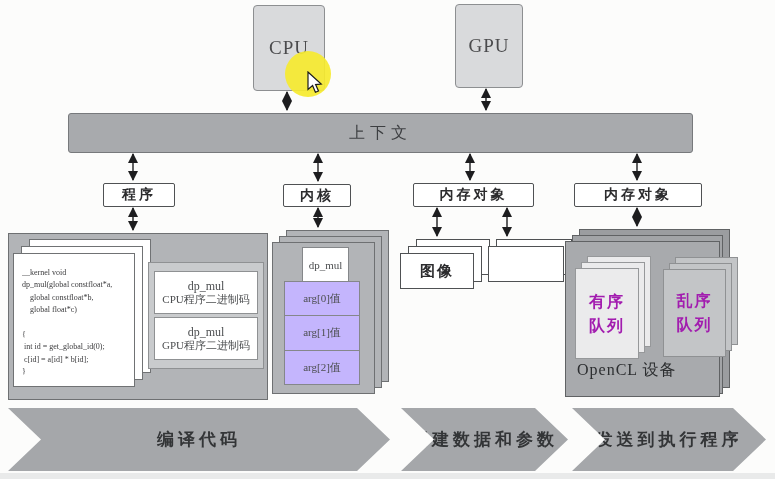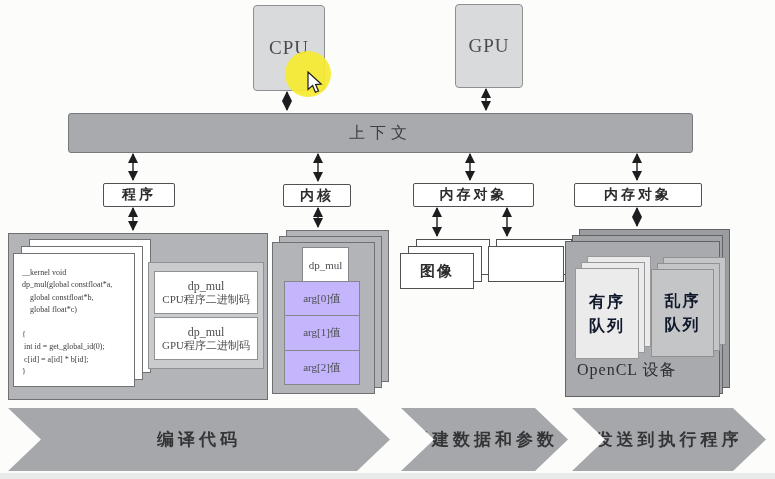--- a/index.html
+++ b/index.html
@@ -89,24 +89,24 @@
     display:flex;align-items:center;justify-content:center;
     font-size:15px;font-weight:600;letter-spacing:2px;color:#2c2c2e;
   }
   
   .devpanel{position:absolute;background:#a8aaad;border:1.4px solid #606264;}
   .dp-b2{left:579px;top:229px;width:149px;height:157px;background:#9b9da0;}
   .dp-b1{left:572px;top:235px;width:149px;height:157px;background:#a2a4a7;}
   .dp-front{left:565px;top:241px;width:153px;height:154px;}
   .queue-card{
     position:absolute;display:flex;align-items:center;justify-content:center;text-align:center;
-    white-space:pre-line;font-size:16px;font-weight:600;letter-spacing:2px;line-height:1.5;color:#0f172a;
+    white-space:pre-line;font-size:16px;font-weight:600;letter-spacing:2px;line-height:1.5;color:#a21caf;
   }
   .q-in{background:#ebebec;border:1px solid #96989a;width:62px;height:89px;}
-  .q-out{background:#c3c5c7;border:1px solid #8f9193;width:61px;height:86px;}
+  .q-out{background:#c3c5c7;border:1px solid #8f9193;width:61px;height:86px;margin-left:12px;}
   .device-label{
     position:absolute;left:577px;top:360px;font-size:16px;color:#2c2e30;letter-spacing:1px;
   }
   
   .chevron{
     position:absolute;top:408px;height:63px;background:#a5a7aa;
     clip-path:polygon(0 0, calc(100% - 33px) 0, 100% 50%, calc(100% - 33px) 100%, 0 100%, 33px 50%);
     display:flex;align-items:center;justify-content:center;
     font-size:17px;font-weight:600;letter-spacing:4px;color:#333537;
   }

